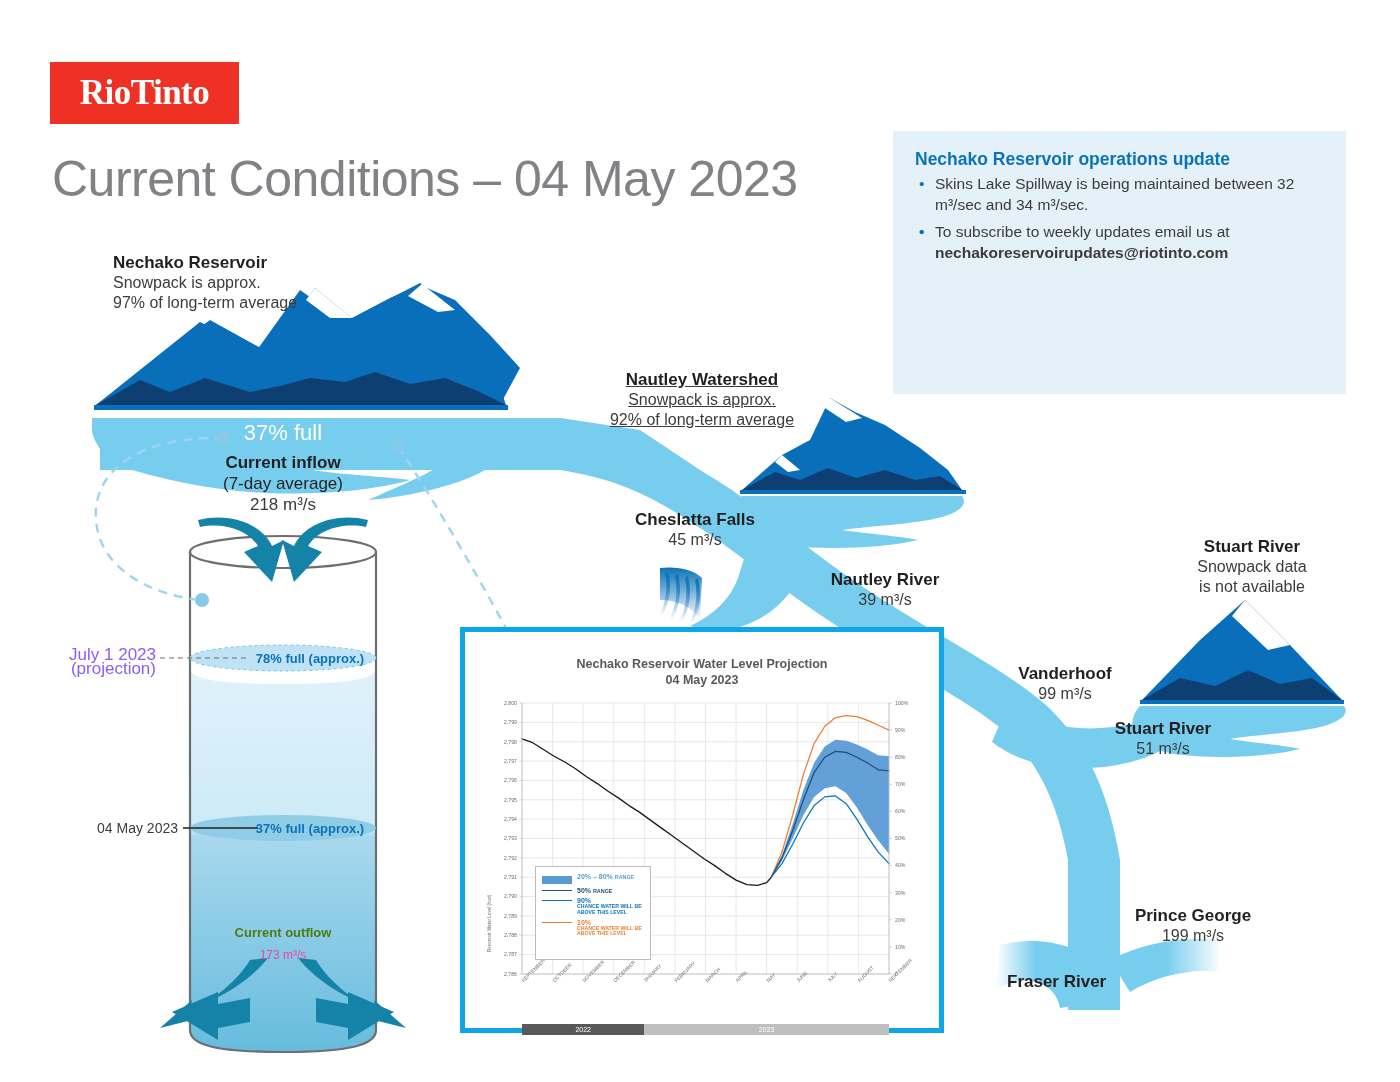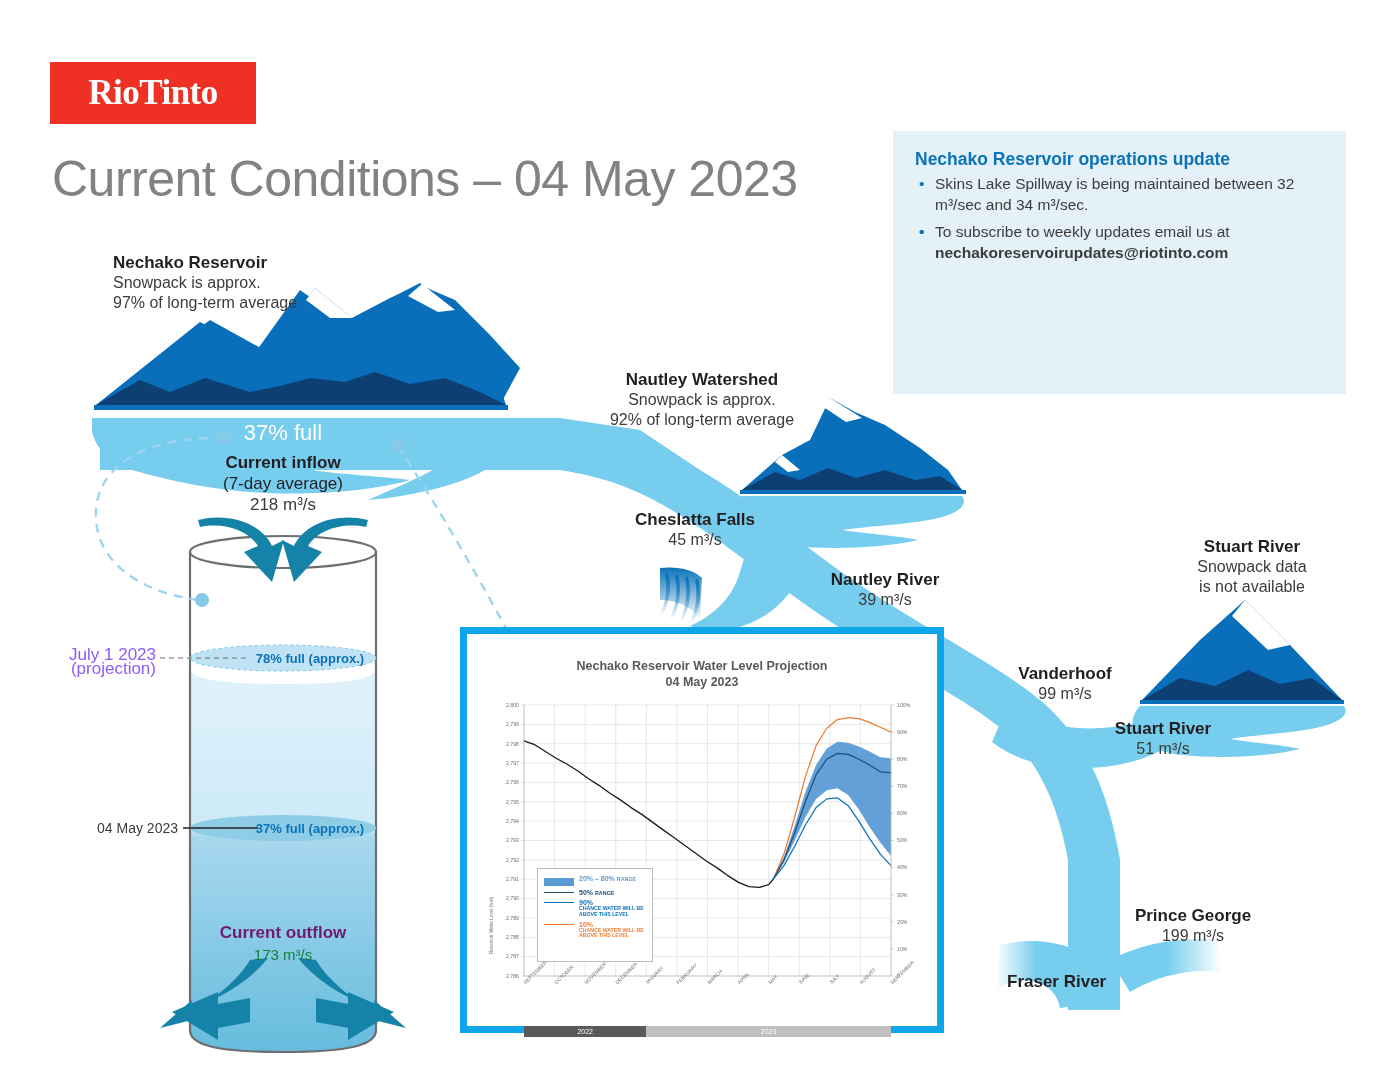--- a/index.html
+++ b/index.html
@@ -1,20 +1,20 @@
 <!DOCTYPE html>
 <html><head>
 <meta charset="utf-8">
 <style>
   html,body{margin:0;padding:0;background:#ffffff;}
   body{width:1400px;height:1082px;position:relative;overflow:hidden;
        font-family:"Liberation Sans",sans-serif;color:#3c3c3b;}
   .abs{position:absolute;}
   
-  #logo{left:50px;top:62px;width:206px;height:62px;background:#ee3124;
+  #logo{left:50px;top:62px;width:189px;height:62px;background:#ee3124;
         display:flex;align-items:center;justify-content:center;}
   #logo span{color:#fff;font-family:"Liberation Serif",serif;font-weight:700;
              font-size:35px;letter-spacing:-.5px;}
   #page-title{left:52px;top:150px;font-size:50px;font-weight:300;color:#808285;
               letter-spacing:-.5px;white-space:nowrap;}
   
   #infobox{left:893px;top:131px;width:453px;height:263px;background:#e4f1f9;
            padding:18px 22px 16px 22px;box-sizing:border-box;}
   #infobox h2{margin:0 0 4px 0;font-size:17.5px;color:#0b73b9;font-weight:700;}
   #infobox ul{margin:0;padding:0;list-style:none;}
@@ -26,21 +26,21 @@
   .lbl{white-space:nowrap;}
   .lbl .t{font-weight:700;font-size:17px;color:#231f20;line-height:21px;}
   .lbl .s{font-size:16px;color:#3c3c3b;line-height:20px;font-weight:400;}
   .ctr{text-align:center;}
   .rgt{text-align:right;}
   .cyl-label{font-size:13px;font-weight:700;color:#0b73b9;}
   .cyl-side{font-size:14px;color:#3c3c3b;line-height:16px;}
   .cyl-side-sm{font-size:17px;color:#8b5cf6;line-height:14px;}
   
   #chart{left:460px;top:627px;width:484px;height:406px;background:#fff;
-         border:7px solid #0ea5e9;box-sizing:border-box;}
+         border:5px solid #0ea5e9;box-sizing:border-box;}
   #chart-title{margin-top:24px;text-align:center;font-size:12.5px;font-weight:700;
                color:#58595b;line-height:16px;}
   .ytick{position:absolute;font-size:5.2px;color:#6d6e71;text-align:right;width:26px;}
   .ytick2{position:absolute;font-size:5.2px;color:#6d6e71;text-align:left;width:26px;}
   .xtick{position:absolute;font-size:5px;color:#6d6e71;transform:rotate(-45deg);
          transform-origin:left top;white-space:nowrap;}
   #ylabel{position:absolute;font-size:4.6px;color:#6d6e71;white-space:nowrap;
           transform:rotate(-90deg);transform-origin:left top;}
   .legend-box{position:absolute;background:#fff;border:1px solid #bcbcbc;}
   .lg-t1{font-size:7px;color:#5b9bd5;font-weight:700;}
@@ -230,21 +230,21 @@
     </li>
   </ul>
 </div>
 
 <div class="abs lbl" style="left:113px;top:252px;">
   <div class="t">Nechako Reservoir</div>
   <div class="s">Snowpack is approx.</div>
   <div class="s">97% of long-term average</div>
 </div>
 
-<div class="abs lbl ctr" style="left:592px;top:369px;width:220px;">
+<div class="abs lbl ctr" style="left:592px;top:369px;width:220px;text-decoration:underline;">
   <div class="t">Nautley Watershed</div>
   <div class="s">Snowpack is approx.</div>
   <div class="s">92% of long-term average</div>
 </div>
 
 <div class="abs lbl ctr" style="left:1142px;top:536px;width:220px;">
   <div class="t">Stuart River</div>
   <div class="s">Snowpack data</div>
   <div class="s">is not available</div>
 </div>
@@ -252,22 +252,22 @@
 <div class="abs ctr" style="left:188px;top:420px;width:190px;font-size:22px;font-weight:400;color:#ffffff;">
   <span>37% full</span>
 </div>
 <div class="abs ctr" style="left:183px;top:452px;width:200px;">
   <div style="font-size:17px;font-weight:700;color:#231f20;line-height:21px;">Current inflow</div>
   <div style="font-size:17px;font-weight:400;color:#231f20;line-height:21px;">(7-day average)</div>
   <div style="font-size:17px;color:#3c3c3b;line-height:22px;">218 m³/s</div>
 </div>
 
 <div class="abs ctr" style="left:183px;top:922px;width:200px;">
-  <div style="font-size:17px;font-weight:700;color:#701a75;line-height:22px;">Current outflow</div>
-  <div style="font-size:15px;color:#15803d;line-height:22px;">173 m³/s</div>
+  <div style="font-size:13px;font-weight:700;color:#4d7c0f;line-height:22px;">Current outflow</div>
+  <div style="font-size:12px;color:#ec4899;line-height:22px;">173 m³/s</div>
 </div>
 
 <div class="abs rgt cyl-side-sm" style="left:40px;top:648px;width:116px;">
   <div>July 1 2023</div>
   <div>(projection)</div>
 </div>
 <div class="abs ctr cyl-label" style="left:230px;top:651px;width:160px;">78% full (approx.)</div>
 
 <div class="abs rgt cyl-side" style="left:40px;top:820px;width:138px;">04 May 2023</div>
 <div class="abs ctr cyl-label" style="left:230px;top:821px;width:160px;">37% full (approx.)</div>

